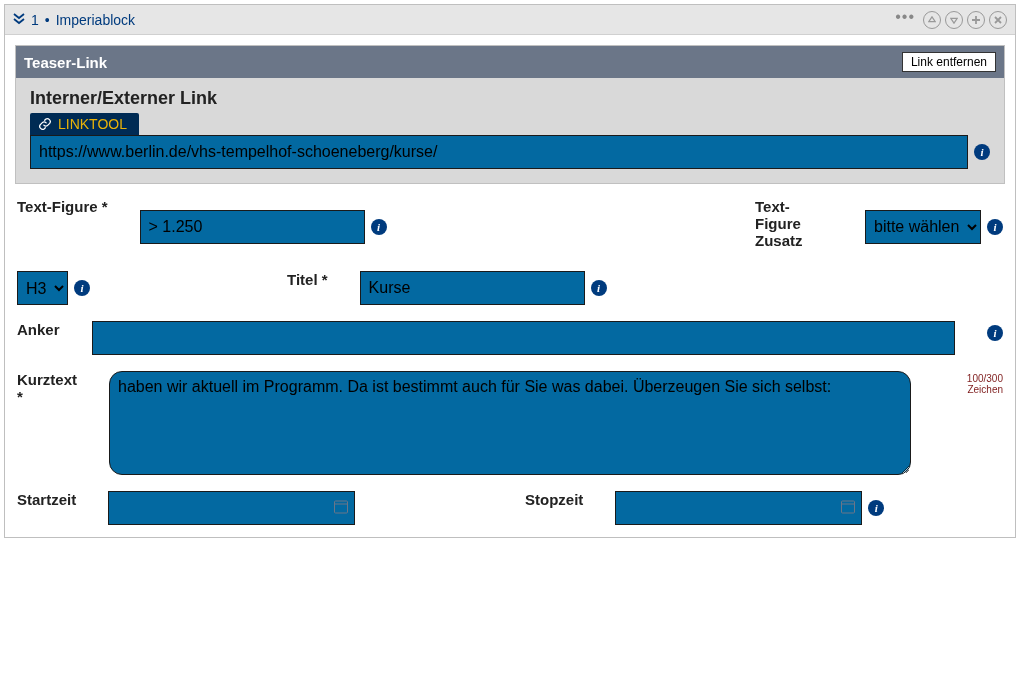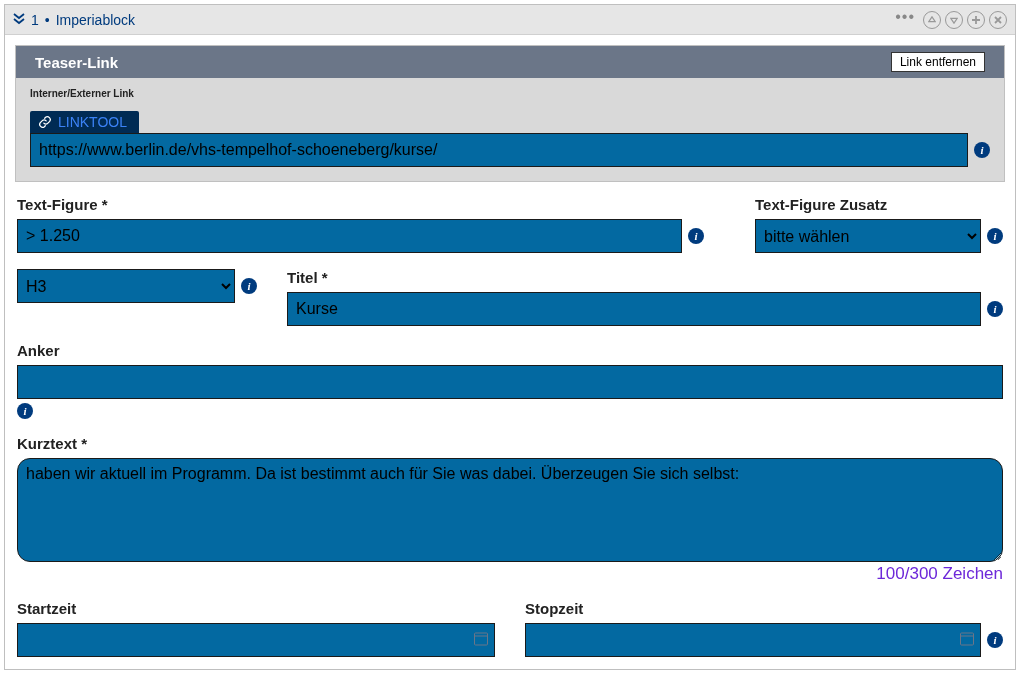--- a/index.html
+++ b/index.html
@@ -71,44 +71,44 @@
   .teaser-panel {
     margin: 10px 10px 0 10px;
     border: 1px solid #c0c0c0;
   }
   .teaser-header {
     background: #6B7688;
     color: #fff;
     display: flex;
     align-items: center;
     justify-content: space-between;
-    padding: 6px 19px;
+    padding: 6px 8px;
     font-weight: bold;
     font-size: 15px;
   }
   .teaser-header button {
     background: #fff;
     border: 1px solid #333;
     padding: 2px 8px;
     font-size: 12px;
     cursor: pointer;
   }
   .teaser-body {
     background: #d9d9d9;
     padding: 10px 14px 14px 14px;
   }
   .teaser-body .label {
     font-weight: bold;
     color: #222;
-    font-size: 10px;
-    margin-bottom: 12px;
+    font-size: 18px;
+    margin-bottom: 4px;
   }
   .linktool-btn {
     background: #002B54;
-    color: #3b82f6;
+    color: #eab308;
     padding: 3px 12px 3px 8px;
     font-size: 14px;
     display: inline-flex;
     align-items: center;
     gap: 6px;
     cursor: pointer;
     border-radius: 2px 2px 0 0;
   }
   .url-row {
     display: flex;
@@ -148,21 +148,22 @@
     display: flex;
     flex-direction: column;
     gap: 16px;
   }
   .row {
     display: flex;
     gap: 30px;
   }
   .field {
     display: flex;
-    flex-direction: column;
+    flex-direction: row;
+    gap: 32px;
   }
   .field-label {
     font-weight: bold;
     color: #222;
     font-size: 15px;
     margin-bottom: 6px;
   }
   .input-row {
     display: flex;
     align-items: center;
@@ -178,22 +179,22 @@
   }
   textarea {
     height: auto;
     resize: both;
   }
   select {
     padding: 4px 4px;
   }
   .char-count {
     text-align: right;
-    font-size: 17px;
-    color: #6d28d9;
+    font-size: 10px;
+    color: #7f1d1d;
     margin-top: 2px;
   }
   .date-input-wrap {
     position: relative;
     flex: 1;
     display: flex;
   }
   .date-input-wrap input {
     width: 100%;
     padding-right: 30px;

